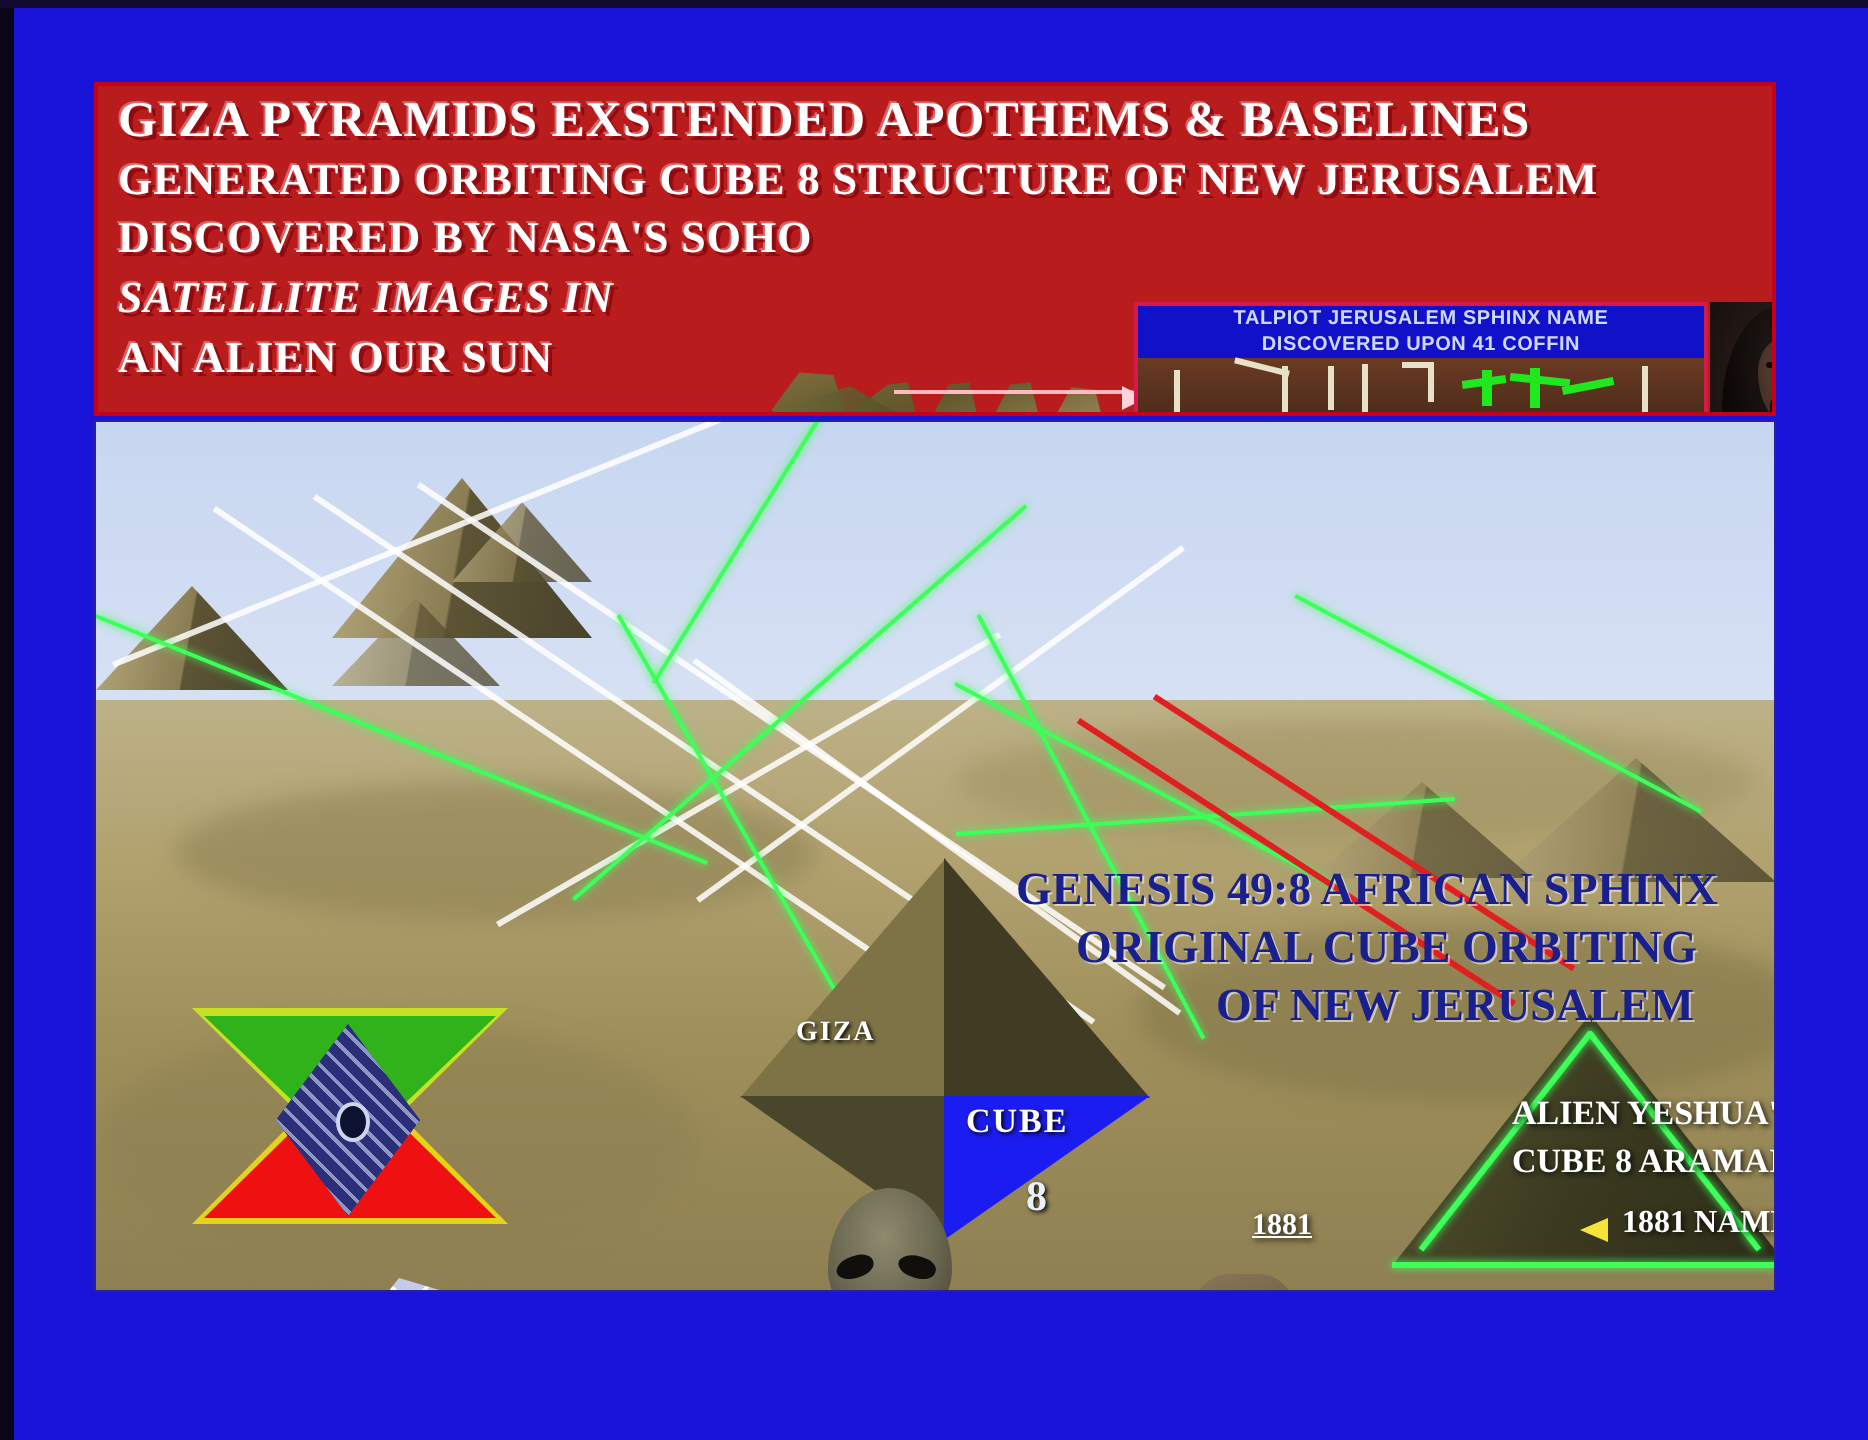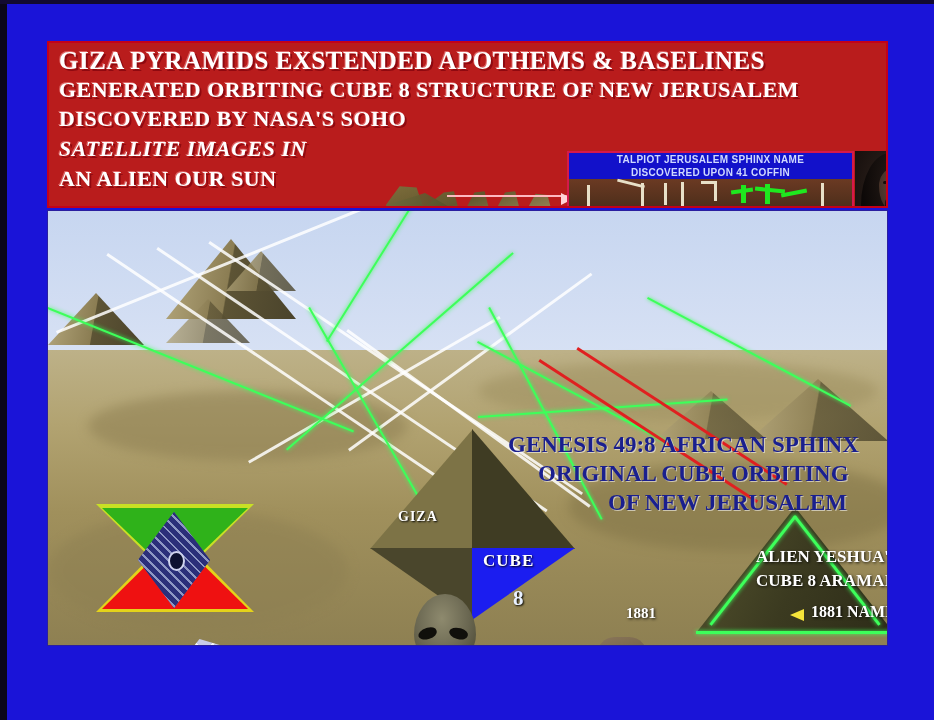--- a/index.html
+++ b/index.html
@@ -152,21 +152,21 @@
   .hdtxt{position:absolute;color:#1a1f8e;font-weight:bold;white-space:nowrap;
          text-shadow:1px 1px 0 rgba(255,255,255,.55);font-family:"Liberation Serif",serif;}
   .g1{left:460px;top:221px;font-size:23px;}
   .g2{left:490px;top:250px;font-size:23px;}
   .g3{left:560px;top:279px;font-size:23px;}
 
   .wtxt{position:absolute;color:#ffffff;font-weight:bold;white-space:nowrap;
         text-shadow:1px 1px 3px rgba(0,0,0,.9);font-family:"Liberation Serif",serif;}
   .a1{left:708px;top:336px;font-size:17px;}
   .a2{left:708px;top:360px;font-size:17px;}
-  .n1881{left:578px;top:394px;font-size:15px;}
+  .n1881{left:578px;top:394px;font-size:15px;text-decoration:underline;}
   .n1881r{left:763px;top:392px;font-size:16px;}
 
   .arrow-y{position:absolute;left:742px;top:398px;width:0;height:0;
            border-top:6px solid transparent;border-bottom:6px solid transparent;
            border-right:14px solid #f5e43a;}
 </style>
 </head>
 <body>
 
 <div id="stage">

